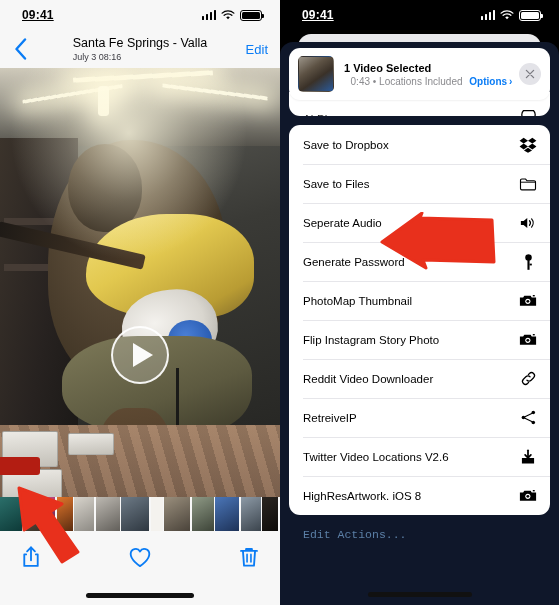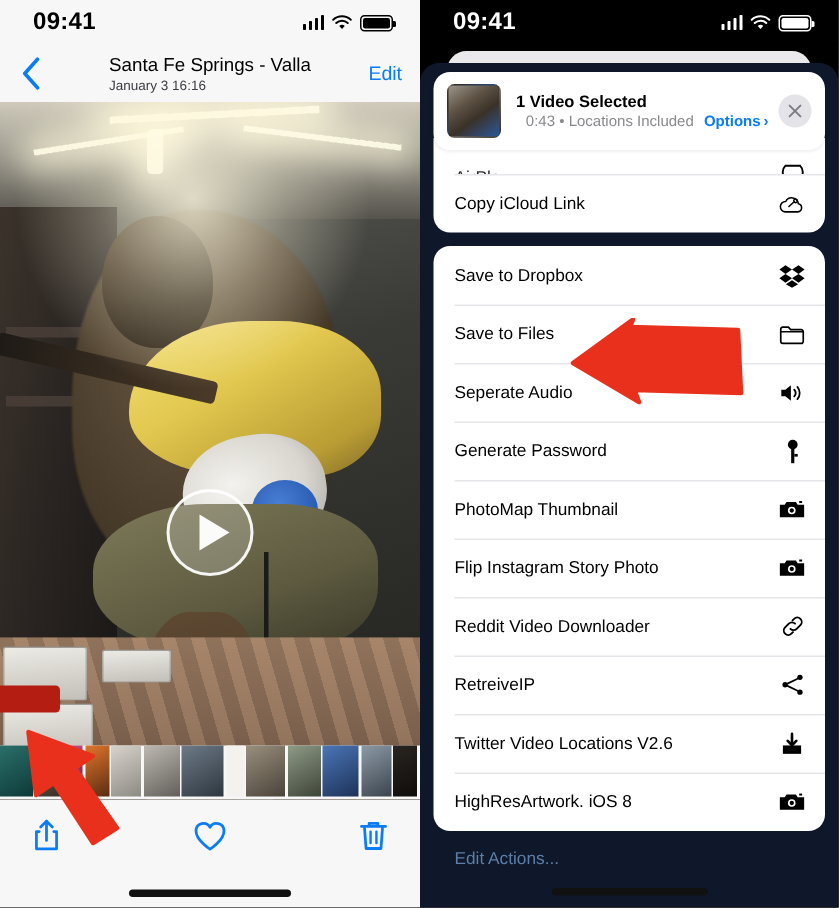--- a/index.html
+++ b/index.html
@@ -17,21 +17,21 @@
     width: 280px; height: 605px;
     background: #f7f7f7;
     overflow: hidden;
   }
   .status-bar {
     height: 30px;
     display: flex; align-items: center; justify-content: space-between;
     padding: 0 18px 0 22px;
   }
   .status-bar.light { background: #f7f7f7; color: #000; }
-  .status-time { font-size: 16px; font-weight: bold; letter-spacing: 0.2px; }
+  .status-time { font-size: 12px; font-weight: bold; letter-spacing: 0.2px; text-decoration: underline; }
   .status-icons { display: flex; align-items: center; gap: 5px; }
   .bars { display: flex; align-items: flex-end; gap: 1.5px; height: 10px; }
   .bars i { display: block; width: 2.5px; background: currentColor; border-radius: 0.5px; }
   .bars i:nth-child(1){ height: 4px; }
   .bars i:nth-child(2){ height: 6px; }
   .bars i:nth-child(3){ height: 8px; }
   .bars i:nth-child(4){ height: 10px; }
   .batt {
     width: 22px; height: 11px; border: 1px solid currentColor;
     border-radius: 3px; position: relative; padding: 1px;
@@ -261,21 +261,21 @@
     height:1px; background:#e6e6ea;
   }
   .row-label { font-size:11.5px; color:#000; }
   .row-icon { width:18px; height:18px; color:#000; display:flex; align-items:center; justify-content:center; }
   .row.partial { height: 16px; overflow:hidden; align-items:flex-end; }
   .row.partial .row-label { font-size:11.5px; transform: translateY(9px); opacity:.85; }
   .row.partial .row-icon { transform: translateY(8px); }
 
   .edit-actions {
     margin: 13px 0 0 23px;
-    font-size:11.5px; color:#5b7fa6;
+    font-size:11.5px; color:#5b7fa6;font-family:Liberation Mono, monospace;
   }
   .home-ind-dark {
     position:absolute; bottom:8px; left:50%; transform:translateX(-50%);
     width: 104px; height: 5px; border-radius:3px; background:#111;
   }
   .arrow-right {
     position:absolute; left:96px; top:212px; width:120px; height:62px;
     pointer-events:none; z-index:5;
   }
 </style>
@@ -307,21 +307,21 @@
     </div>
 
     <div class="navbar">
       <div class="nav-back">
         <svg width="13" height="22" viewBox="0 0 13 22">
           <path d="M11 1.5 2.5 11 11 20.5" stroke="currentColor" stroke-width="2.4" fill="none" stroke-linecap="round" stroke-linejoin="round"></path>
         </svg>
       </div>
       <div class="nav-title-wrap">
         <div class="nav-title">Santa Fe Springs - Valla</div>
-        <div class="nav-sub">January 3  16:16</div>
+        <div class="nav-sub">July 3  08:16</div>
       </div>
       <div class="nav-edit">Edit</div>
     </div>
 
     <div class="viewer">
       <div class="ceiling"></div>
       <div class="lightbar lb1"></div>
       <div class="lightbar lb2"></div>
       <div class="lightbar lb3"></div>
       <div class="lightbar lb4"></div>
@@ -447,30 +447,20 @@
       <div class="group clipped-top">
         <div class="row partial">
           <span class="row-label">AirPlay</span>
           <span class="row-icon">
             <svg viewBox="0 0 24 24" width="17" height="17">
               <path d="M5 16.5A8 8 0 0 1 5 5h14a8 8 0 0 1 0 11.5" stroke="currentColor" stroke-width="1.8" fill="none" stroke-linecap="round"></path>
               <path d="M12 14 18 21H6z" fill="currentColor"></path>
             </svg>
           </span>
         </div>
-        <div class="row">
-          <span class="row-label">Copy iCloud Link</span>
-          <span class="row-icon">
-            <svg viewBox="0 0 26 20" width="19" height="16">
-              <path d="M6.6 17.6a5 5 0 0 1 .4-10 6.4 6.4 0 0 1 12.1 2.1 4 4 0 0 1-.6 7.9z" stroke="currentColor" stroke-width="1.5" fill="none" stroke-linejoin="round"></path>
-              <path d="M10 12.4 15.4 7.6" stroke="currentColor" stroke-width="1.5" stroke-linecap="round"></path>
-              <circle cx="16.4" cy="7" r="1.7" stroke="currentColor" stroke-width="1.4" fill="none"></circle>
-            </svg>
-          </span>
-        </div>
       </div>
 
       <div class="group">
 
         <div class="row">
           <span class="row-label">Save to Dropbox</span>
           <span class="row-icon">
             <svg viewBox="0 0 24 22" width="18" height="17">
               <path d="M6.2 2 0.8 5.9l5.4 3.9 5.8-3.9z" fill="currentColor"></path>
               <path d="M17.8 2l5.4 3.9-5.4 3.9L12 5.9z" fill="currentColor"></path>

